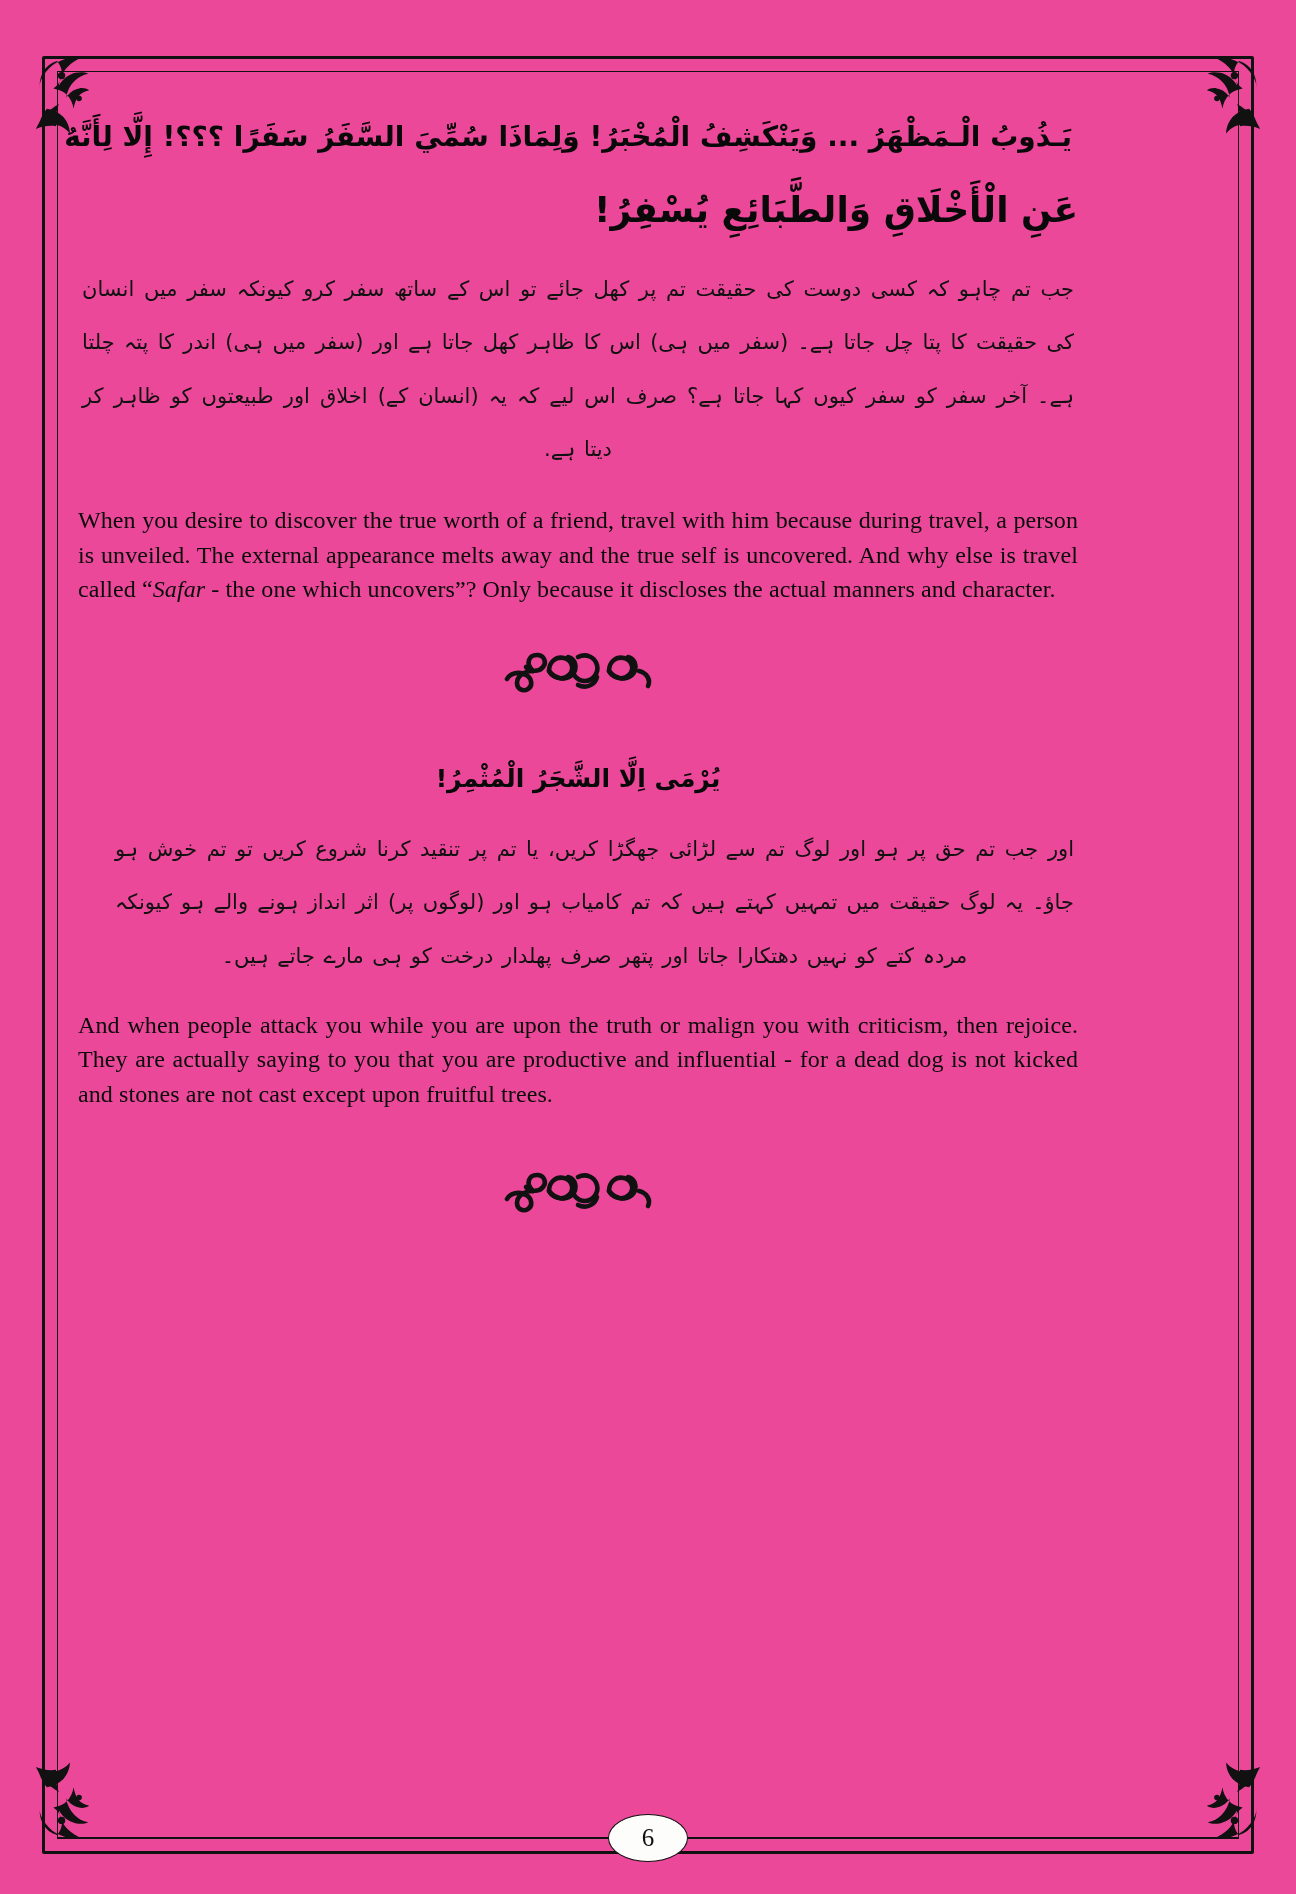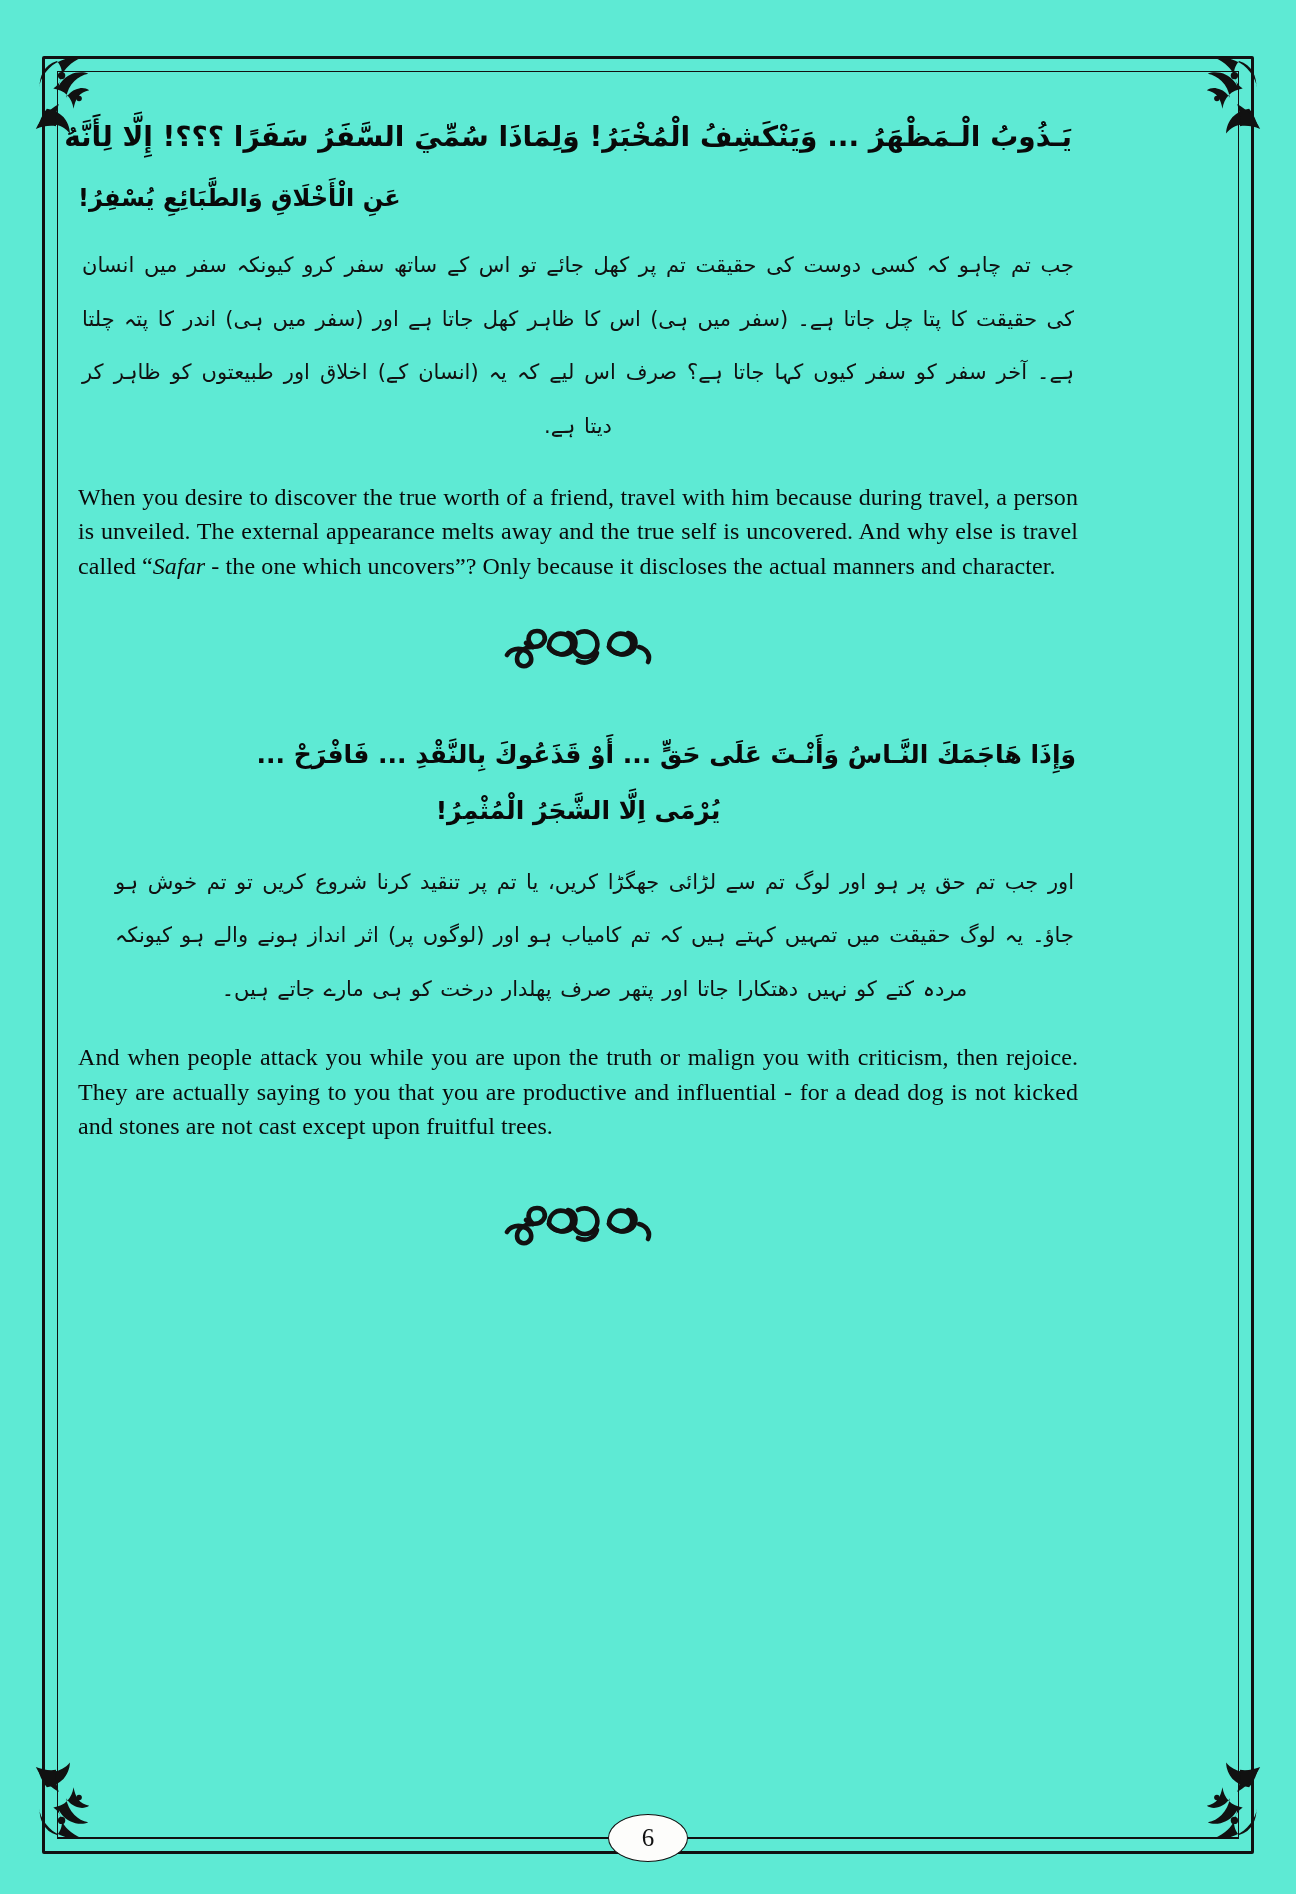--- a/index.html
+++ b/index.html
@@ -9,21 +9,21 @@
     background:#ffffff;
     font-family:"Liberation Serif", serif;
     color:#0b0b0b;
     overflow:hidden;
     position:relative;
   }
 
   
   .page{
     position:absolute;inset:0;
-    background:#5eead4;
+    background:#ec4899;
   }
   .frame-outer{
     position:absolute;
     left:42px;top:56px;right:42px;bottom:40px;
     border:3px solid #111;
     border-radius:2px;
   }
   .frame-inner{
     position:absolute;
     left:57px;top:71px;right:57px;bottom:55px;
@@ -63,21 +63,21 @@
   }
   .arabic .ar-line{
     display:block;
     white-space:nowrap;
   }
   .arabic-1{
     font-size:29px;
     margin:0 0 4px 0;
   }
   .arabic-1 .ar-line.l1{text-align:right;padding-right:6px;font-size:28px;}
-  .arabic-1 .ar-line.l2{text-align:left;font-size:24px;margin-top:10px;}
+  .arabic-1 .ar-line.l2{text-align:right;font-size:36px;margin-top:10px;}
 
   .arabic-2{
     font-size:25px;
     line-height:2.25;
     margin:0;
   }
   .arabic-2 .ar-line.l1{text-align:right;padding-right:2px;}
   .arabic-2 .ar-line.l2{text-align:right;padding-right:2px;}
   .arabic-2 .ar-line.l3{}
 
@@ -216,21 +216,20 @@
         <path d="M75 36c8 4 17 0 19-8"></path>
         <path d="M106 22c0-9 7-15 15-13 8 2 11 11 5 17-6 6-16 3-20-4"></path>
         <path d="M106 22c6 8 16 10 23 4 6-6 4-16-4-18"></path>
         <path d="M136 22c8 2 12 9 9 15"></path>
       </svg>
     </div>
 
     <div class="gap-a"></div>
 
     <div class="arabic arabic-2">
-      <span class="ar-line l1">وَإِذَا هَاجَمَكَ النَّـاسُ وَأَنْـتَ عَلَى حَقٍّ ... أَوْ قَذَعُوكَ بِالنَّقْدِ ... فَافْرَحْ ...</span>
       <span class="ar-line l3">يُرْمَى اِلَّا الشَّجَرُ الْمُثْمِرُ!</span>
     </div>
 
     <div class="urdu urdu-2">
       <p>اور جب تم حق پر ہو اور لوگ تم سے لڑائی جھگڑا کریں، یا تم پر تنقید کرنا شروع کریں تو تم خوش ہو جاؤ۔ یہ لوگ حقیقت میں تمہیں کہتے ہیں کہ تم کامیاب ہو اور (لوگوں پر) اثر انداز ہونے والے ہو کیونکہ مردہ کتے کو نہیں دھتکارا جاتا اور پتھر صرف پھلدار درخت کو ہی مارے جاتے ہیں۔</p>
     </div>
 
     <div class="english english-2">
       <p>And when people attack you while you are upon the truth or malign you with criticism, then rejoice. They are actually saying to you that you are productive and influential - for a dead dog is not kicked and stones are not cast except upon fruitful trees.</p>
     </div>

